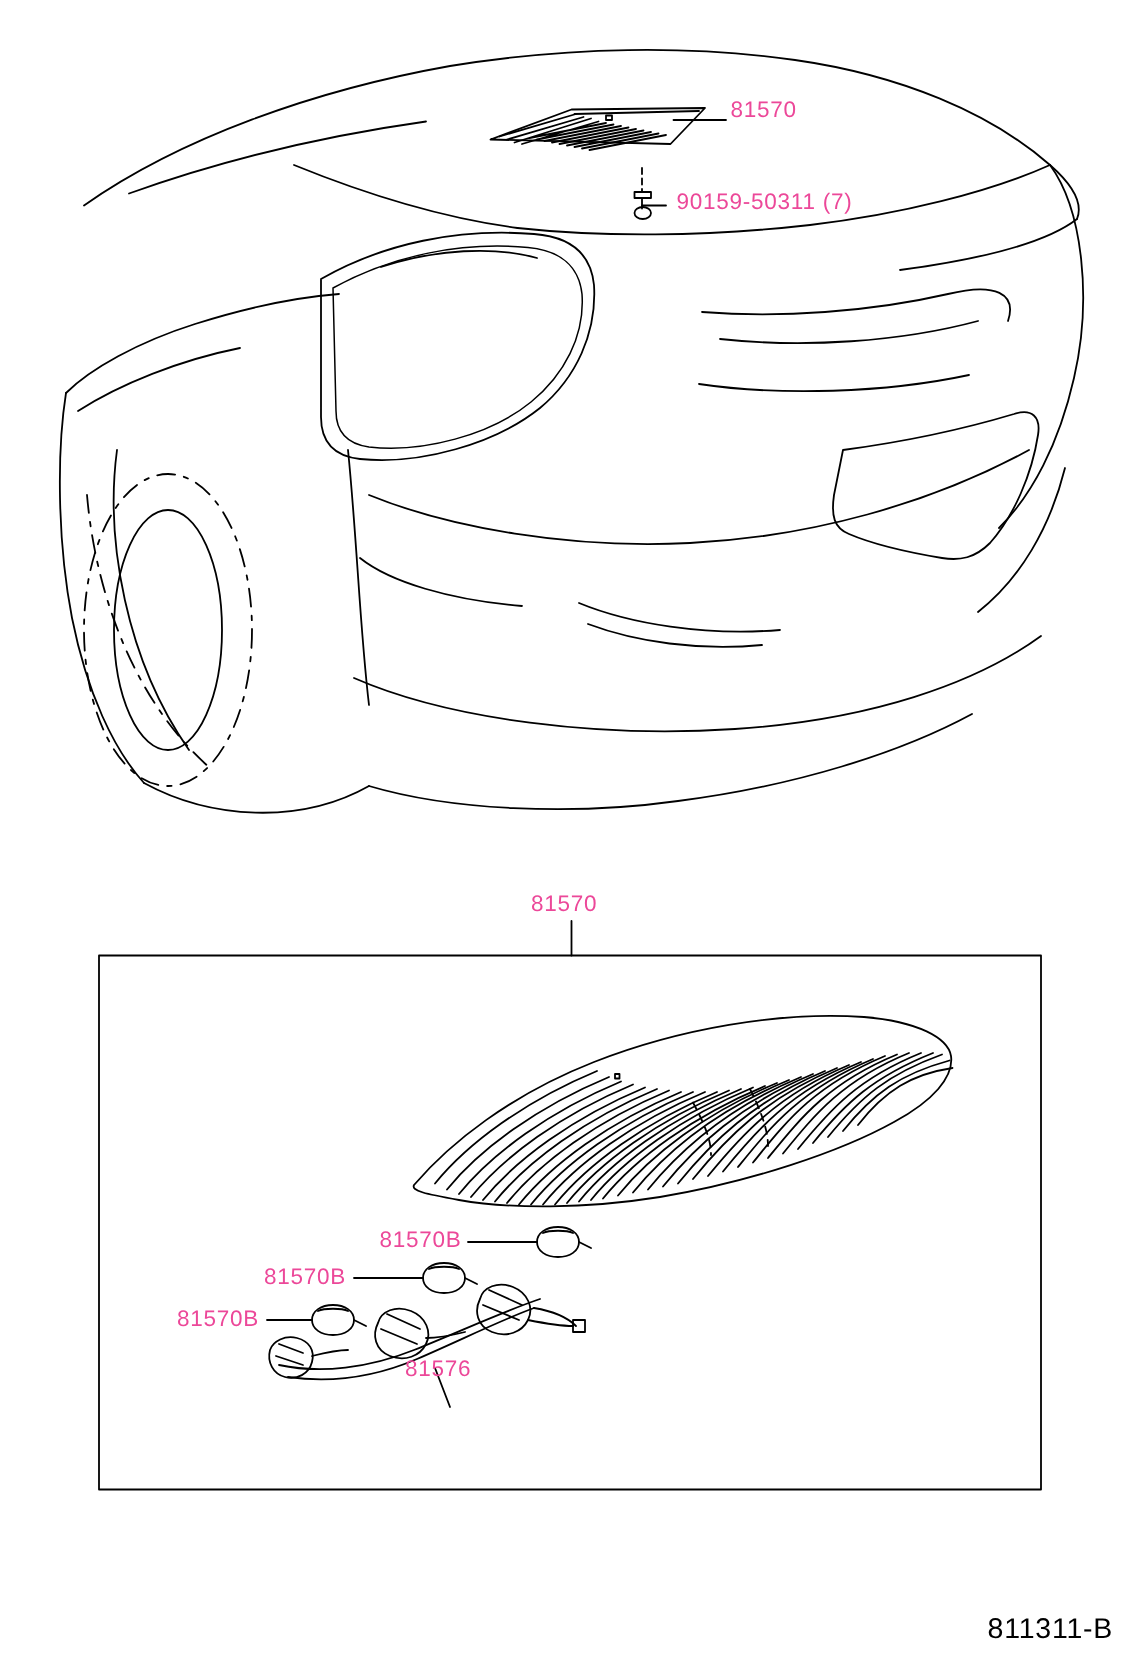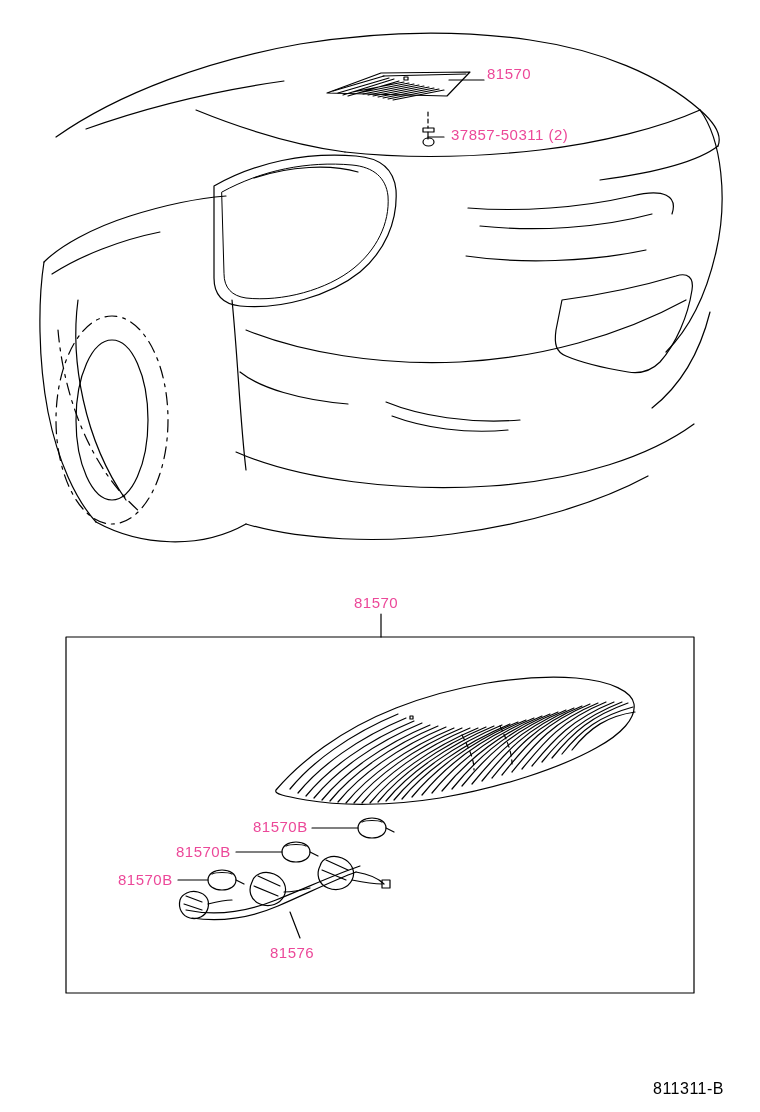--- a/index.html
+++ b/index.html
@@ -29,23 +29,23 @@
   .lbl {
     position: absolute;
     font-family: "Liberation Sans", sans-serif;
     font-size: 15px;
     letter-spacing: 0.5px;
     white-space: nowrap;
     color: #ec4899;
   }
   .footer-code {
     position: absolute;
-    right: 36px;
+    right: 18px;
     bottom: 14px;
-    font-size: 16px;
+    font-size: 19px;
     letter-spacing: 0.5px;
     font-family: "Liberation Sans", sans-serif;
   }
 </style>
 </head>
 <body>
 
 <div class="diagram-root">
 
   <svg class="art" viewBox="0 0 760 1112">
@@ -221,26 +221,26 @@
 
           <path d="M382,880 l8,0 l0,8 l-8,0 z"></path>
         </g>
         <path d="M300,938 L290,912"></path>
       </g>
     </g>
   </svg>
 
   <div class="lbl" style="left:487px; top:65px;">81570</div>
 
-  <div class="lbl" style="left:451px; top:126px;">37857-50311 (2)</div>
+  <div class="lbl" style="left:451px; top:126px;">90159-50311 (7)</div>
 
   <div class="lbl" style="left:354px; top:594px;">81570</div>
 
   <div class="lbl" style="left:253px; top:818px;">81570B</div>
 
   <div class="lbl" style="left:176px; top:843px;">81570B</div>
 
   <div class="lbl" style="left:118px; top:871px;">81570B</div>
 
-  <div class="lbl" style="left:270px; top:944px;">81576</div>
+  <div class="lbl" style="left:270px; top:904px;">81576</div>
 
   <div class="footer-code">811311-B</div>
 </div>
 
 </body></html>

